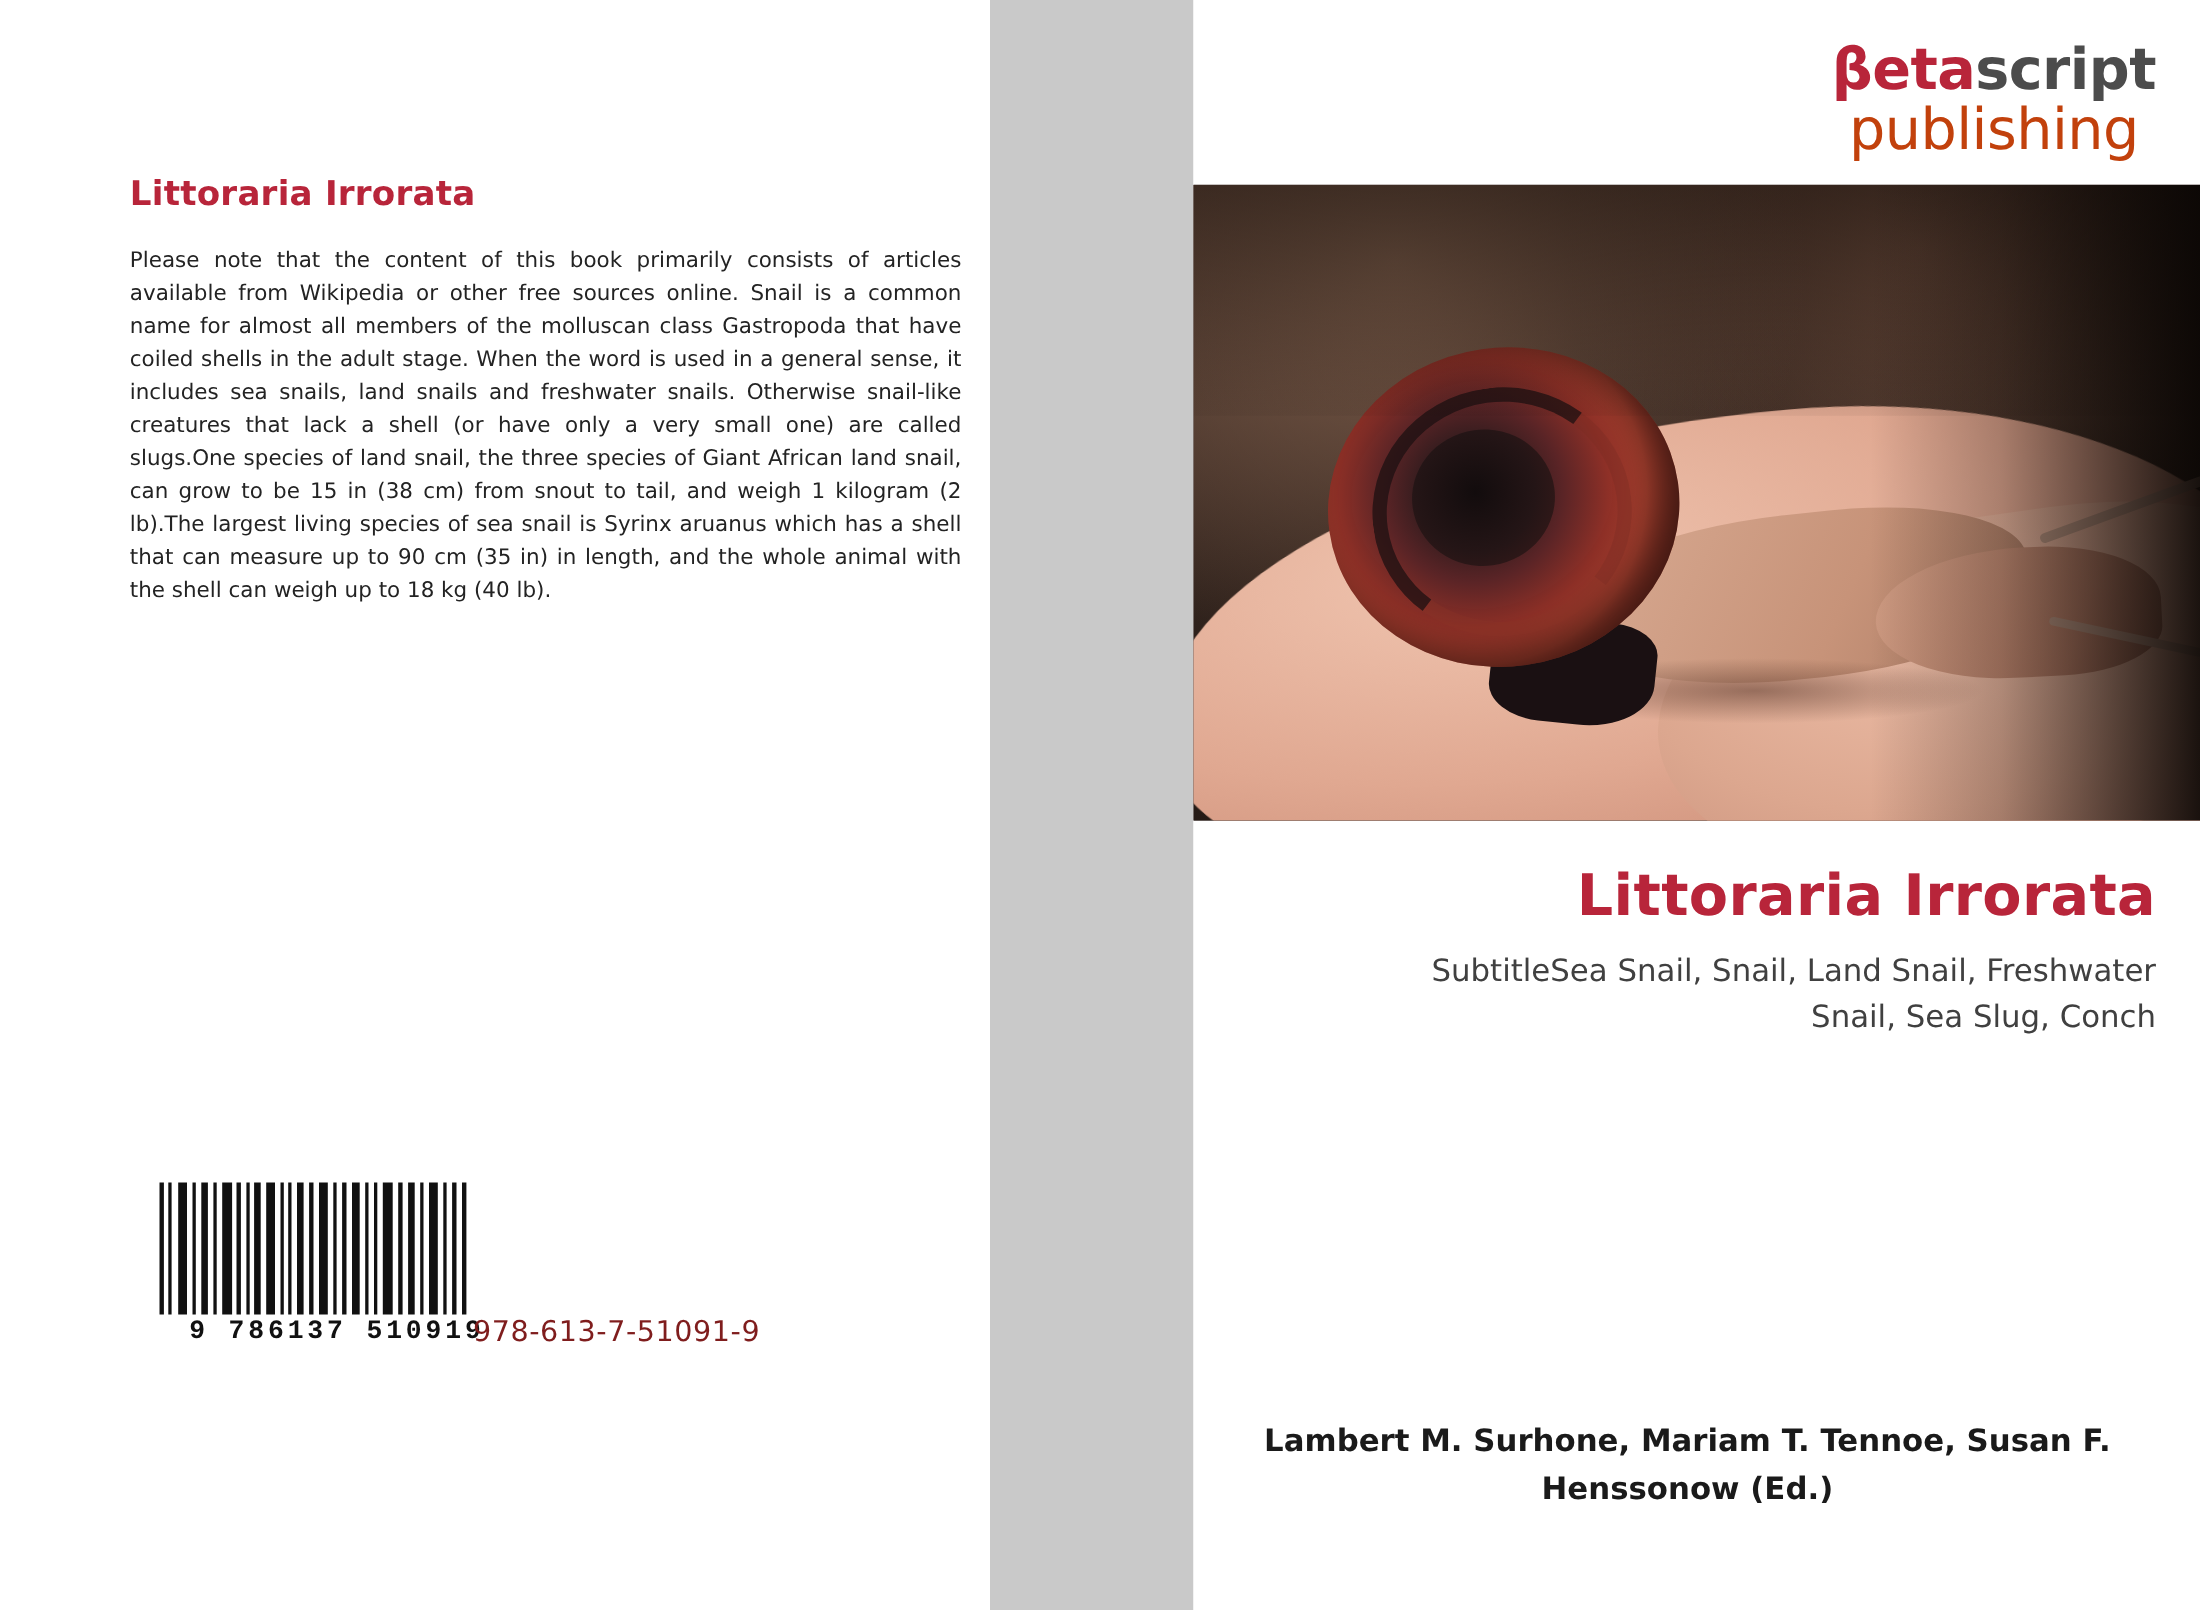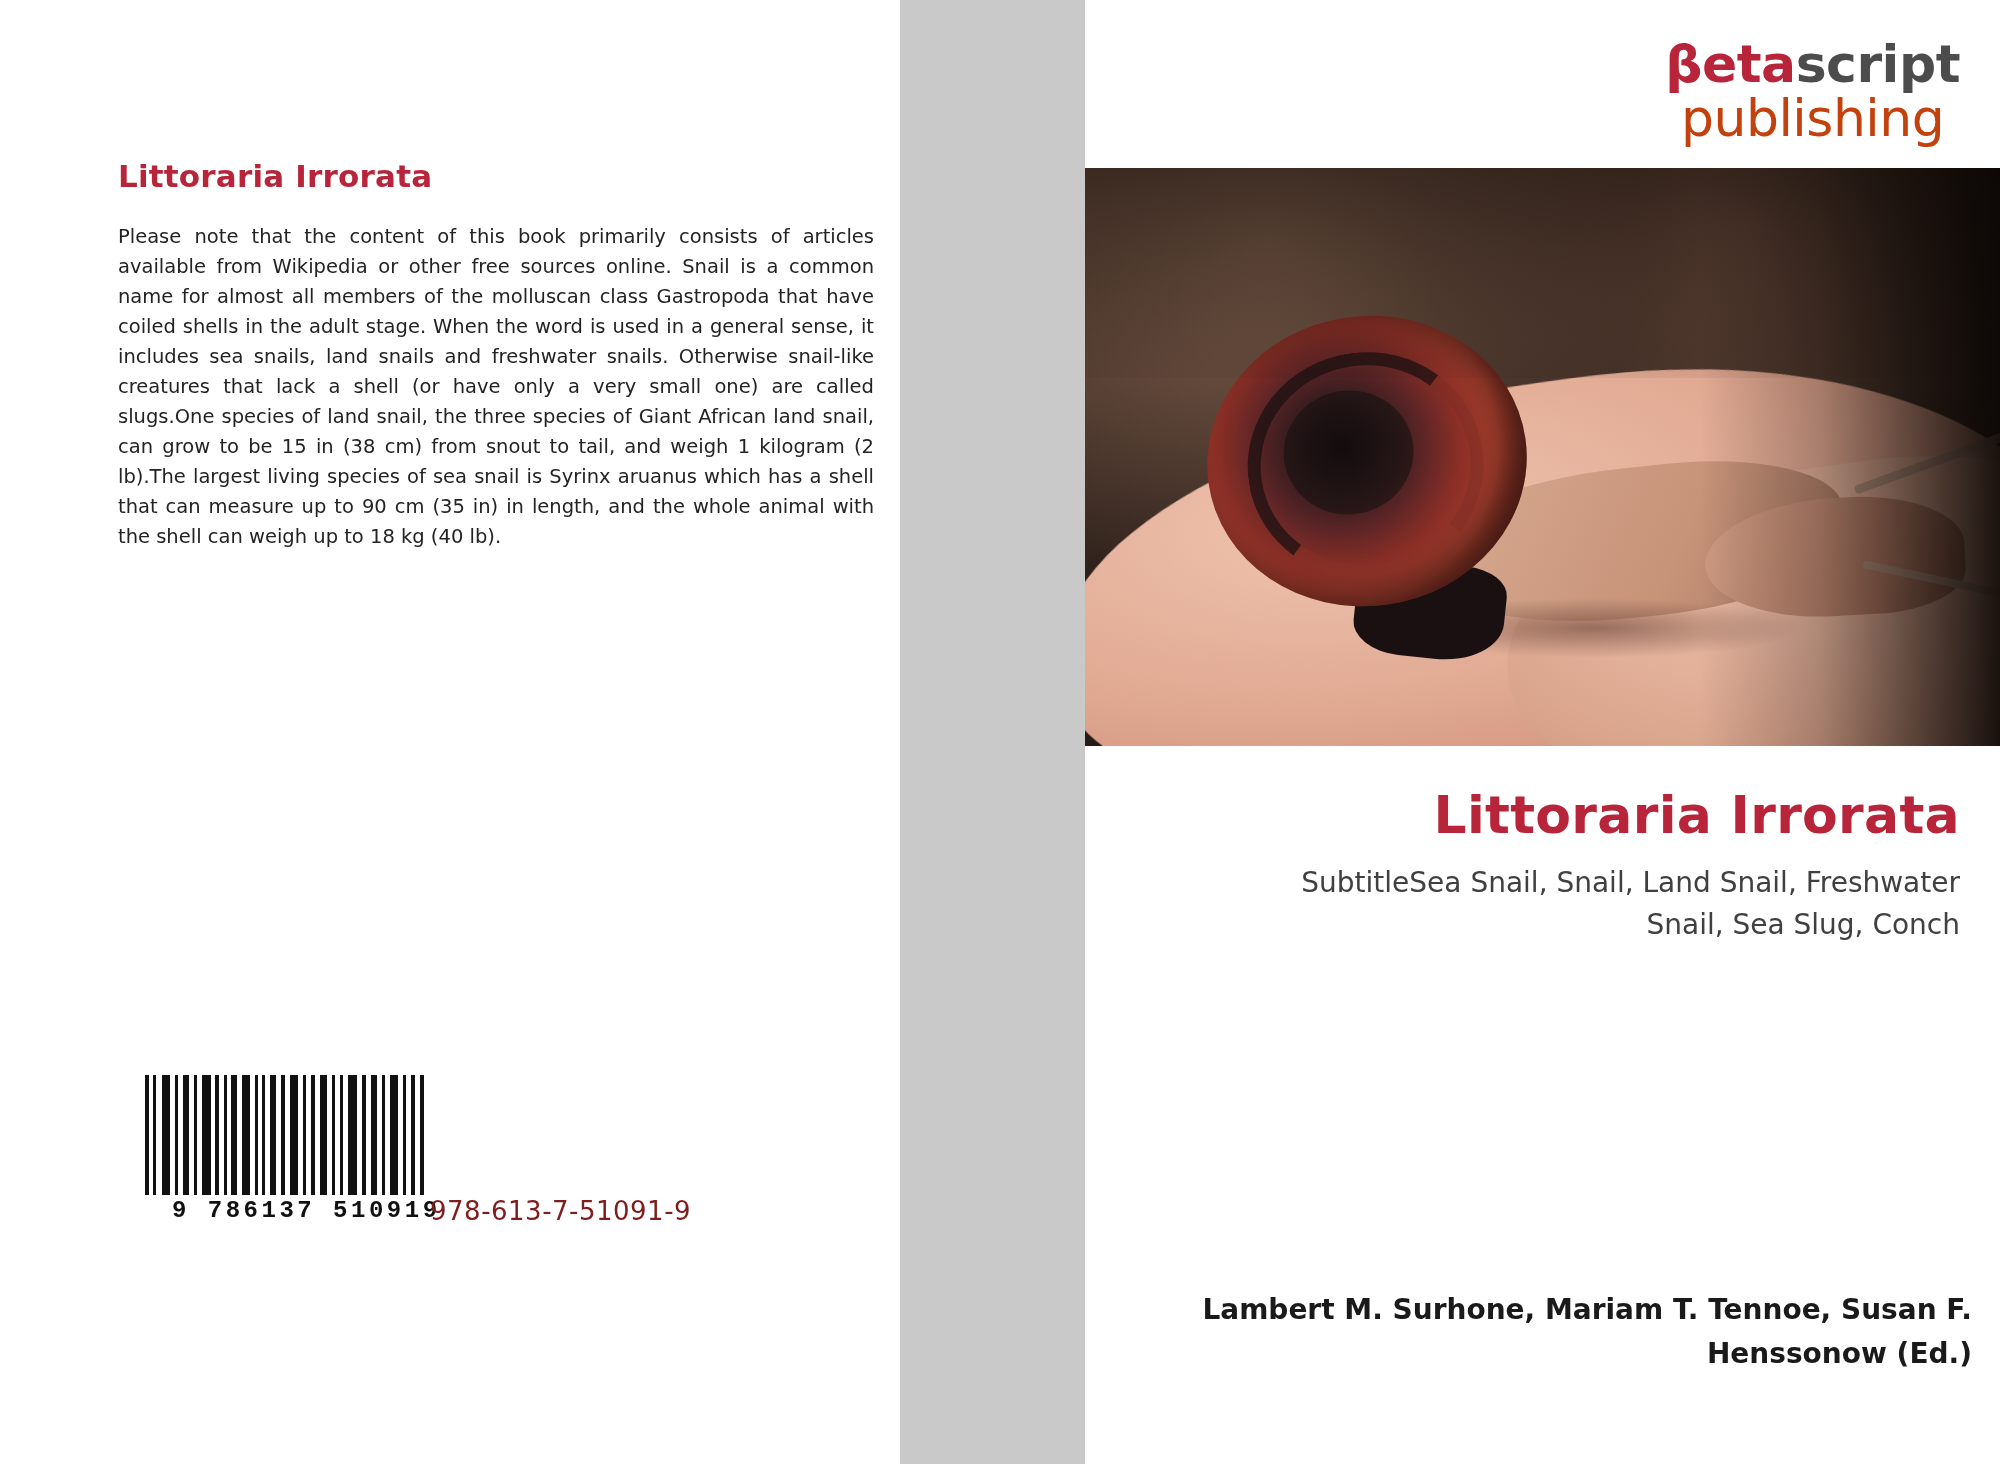--- a/index.html
+++ b/index.html
@@ -311,24 +311,24 @@
     right: 40px;
     top: 862px;
     width: 730px;
     text-align: right;
     font-size: 28px;
     line-height: 42px;
     color: #404040;
   }
   .authors {
     position: absolute;
-    right: 28px;
+    right: 56px;
     bottom: 88px;
     width: 820px;
-    text-align: right;
+    text-align: center;
     font-size: 28px;
     line-height: 44px;
     color: #1a1a1a;
     font-weight: bold;
   }
 </style>
 </head>
 <body>
 
 <div class="cover">

